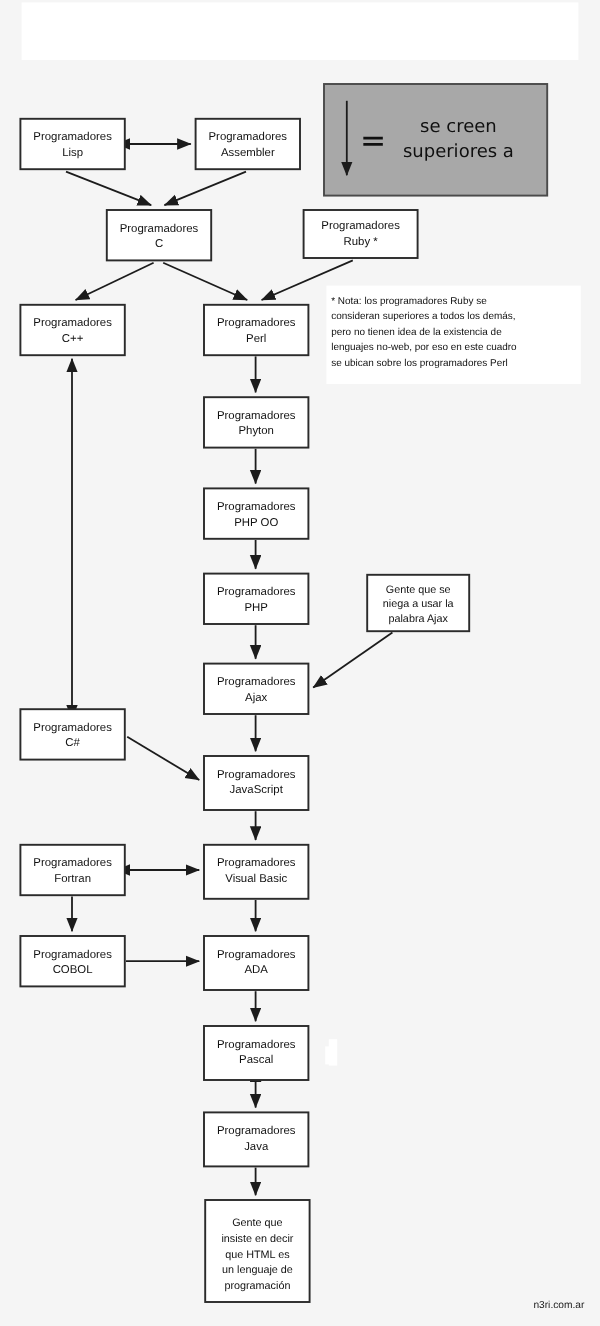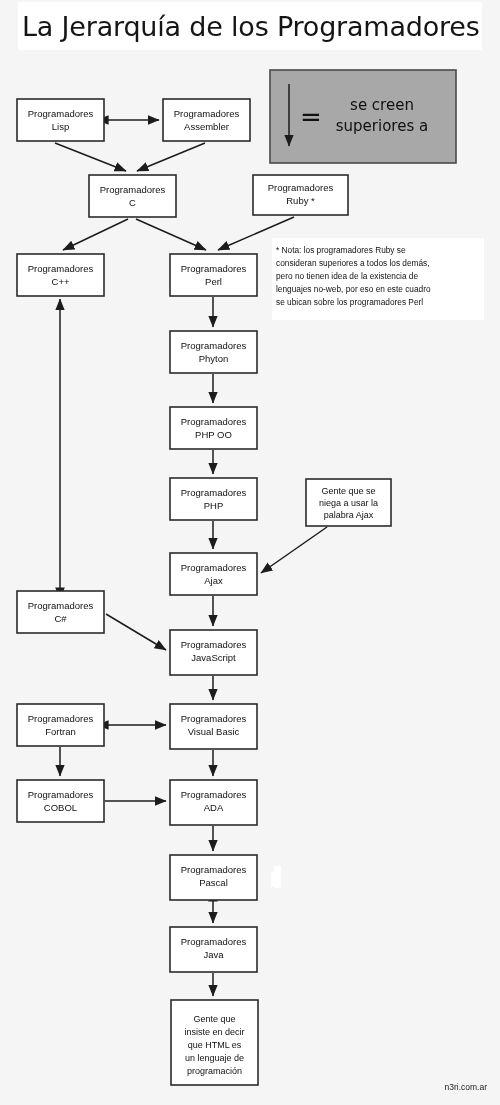--- a/index.html
+++ b/index.html
@@ -53,21 +53,20 @@
   }
   .edge{stroke:#1c1c1c;stroke-width:1.5;fill:none;}
   .artifact{position:absolute;background:#ffffff;}
 </style>
 </head>
 <body style="background: rgb(245, 245, 245);">
 
 <div id="stage">
 
   <div class="title-band"></div>
-  <div class="title-text">La Jerarquía de los Programadores</div>
 
   <svg class="diagram" viewBox="0 0 500 1105">
     <defs>
       <marker id="ah" markerWidth="9" markerHeight="9" refX="7.6" refY="3.2" orient="auto" markerUnits="strokeWidth">
         <path d="M0,0 L8,3.2 L0,6.4 z" fill="#1c1c1c"></path>
       </marker>
       <marker id="ah-start" markerWidth="9" markerHeight="9" refX="0.4" refY="3.2" orient="auto-start-reverse" markerUnits="strokeWidth">
         <path d="M0,0 L8,3.2 L0,6.4 z" fill="#1c1c1c"></path>
       </marker>
     </defs>

